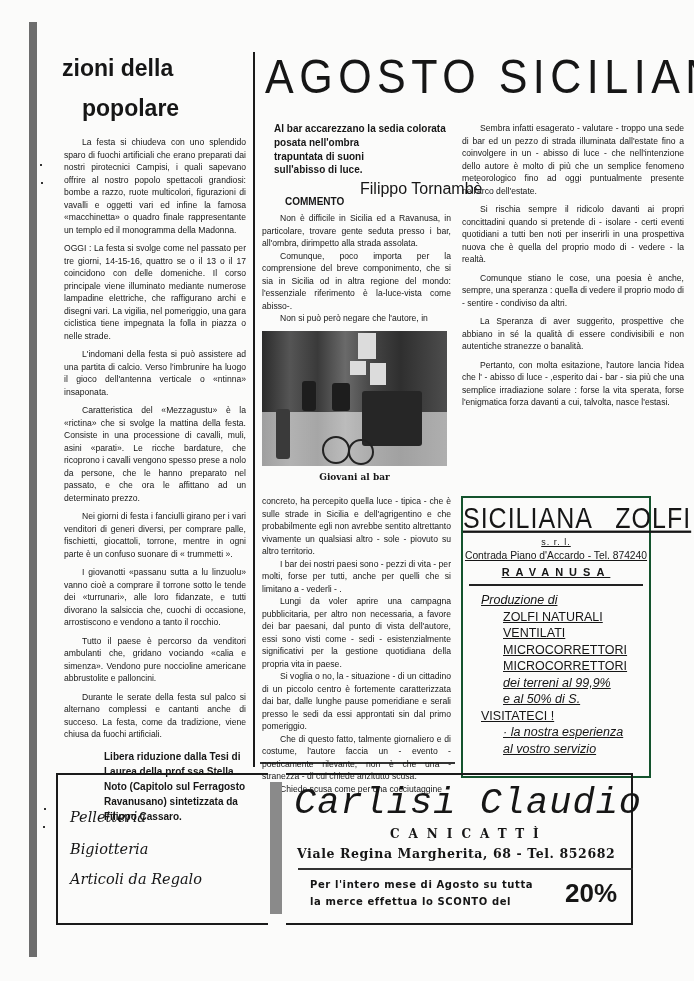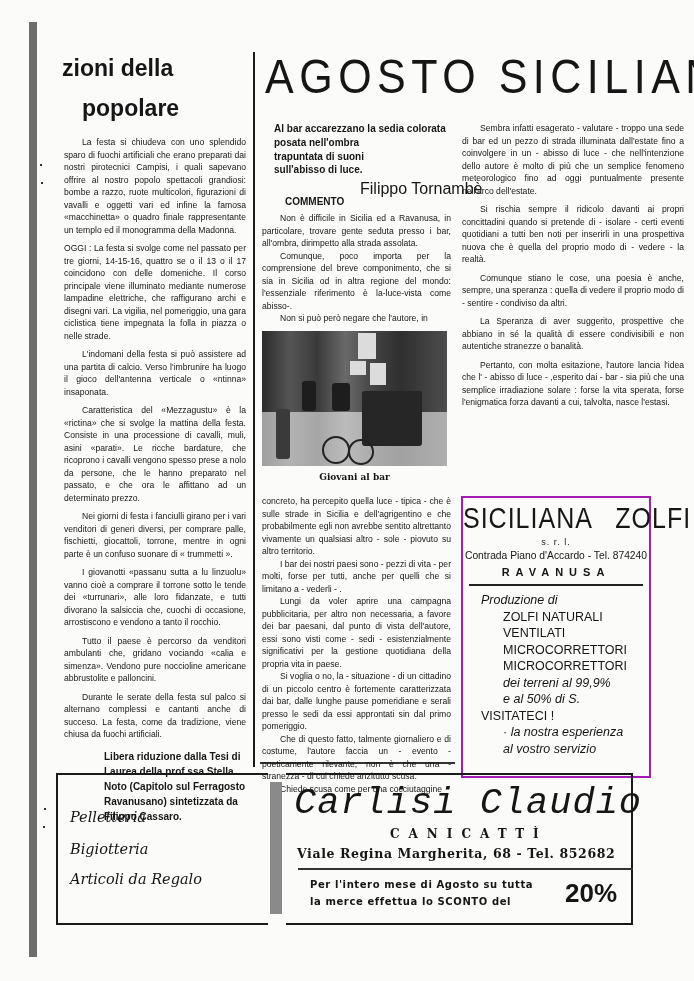--- a/index.html
+++ b/index.html
@@ -29,21 +29,21 @@
       linear-gradient(180deg, rgba(0,0,0,0.0) 0%, rgba(0,0,0,0.0) 60%, rgba(255,255,255,0.55) 60%, rgba(255,255,255,0.55) 100%),
       linear-gradient(90deg, #2b2b2b 0%, #555 15%, #3a3a3a 30%, #6a6a6a 45%, #444 60%, #2f2f2f 75%, #4d4d4d 100%);
       overflow:hidden; }
   .photo .fig { position:absolute; background:#1d1d1d; border-radius:3px; }
   .photo .sign { position:absolute; background:#dcdcdc; }
   .caption { position:absolute; left:262px; top:472px; width:185px; text-align:center; font-family:"DejaVu Serif", serif; font-weight:bold; font-size:9px; }
   .mid-bot { position:absolute; left:262px; top:495px; width:189px; }
 
   .right-col { position:absolute; left:462px; top:122px; width:222px; }
 
-  .zolfi { position:absolute; left:461px; top:496px; width:186px; height:278px; border:2px solid #a21caf; }
+  .zolfi { position:absolute; left:461px; top:496px; width:186px; height:278px; border:2px solid #14532d;text-decoration:underline; }
   .zolfi .name { font-family:"Liberation Sans Narrow","Liberation Sans", sans-serif; font-size:25px; text-align:center; margin-top:6px; letter-spacing:1px; transform:scaleY(1.15); }
   .zolfi .srl { text-align:center; font-size:9px; margin-top:4px; letter-spacing:1px; }
   .zolfi .addr { text-align:center; font-size:10.3px; margin-top:3px; font-family:"Liberation Sans Narrow","Liberation Sans", sans-serif; }
   .zolfi .city { text-align:center; font-weight:bold; font-size:11px; letter-spacing:6px; margin-top:5px; }
   .zolfi .sep { height:2px; background:#222; margin:6px 6px 6px 6px; }
   .zolfi .prod { font-size:12.5px; font-style:italic; line-height:16.5px; padding-left:18px; }
   .zolfi .prod .up { font-style:normal; }
   .zolfi .prod .ind { padding-left:22px; display:block; }
 
   .ad-left { position:absolute; left:56px; top:773px; width:210px; height:148px; border:2px solid #1a1a1a; border-right:none; }

